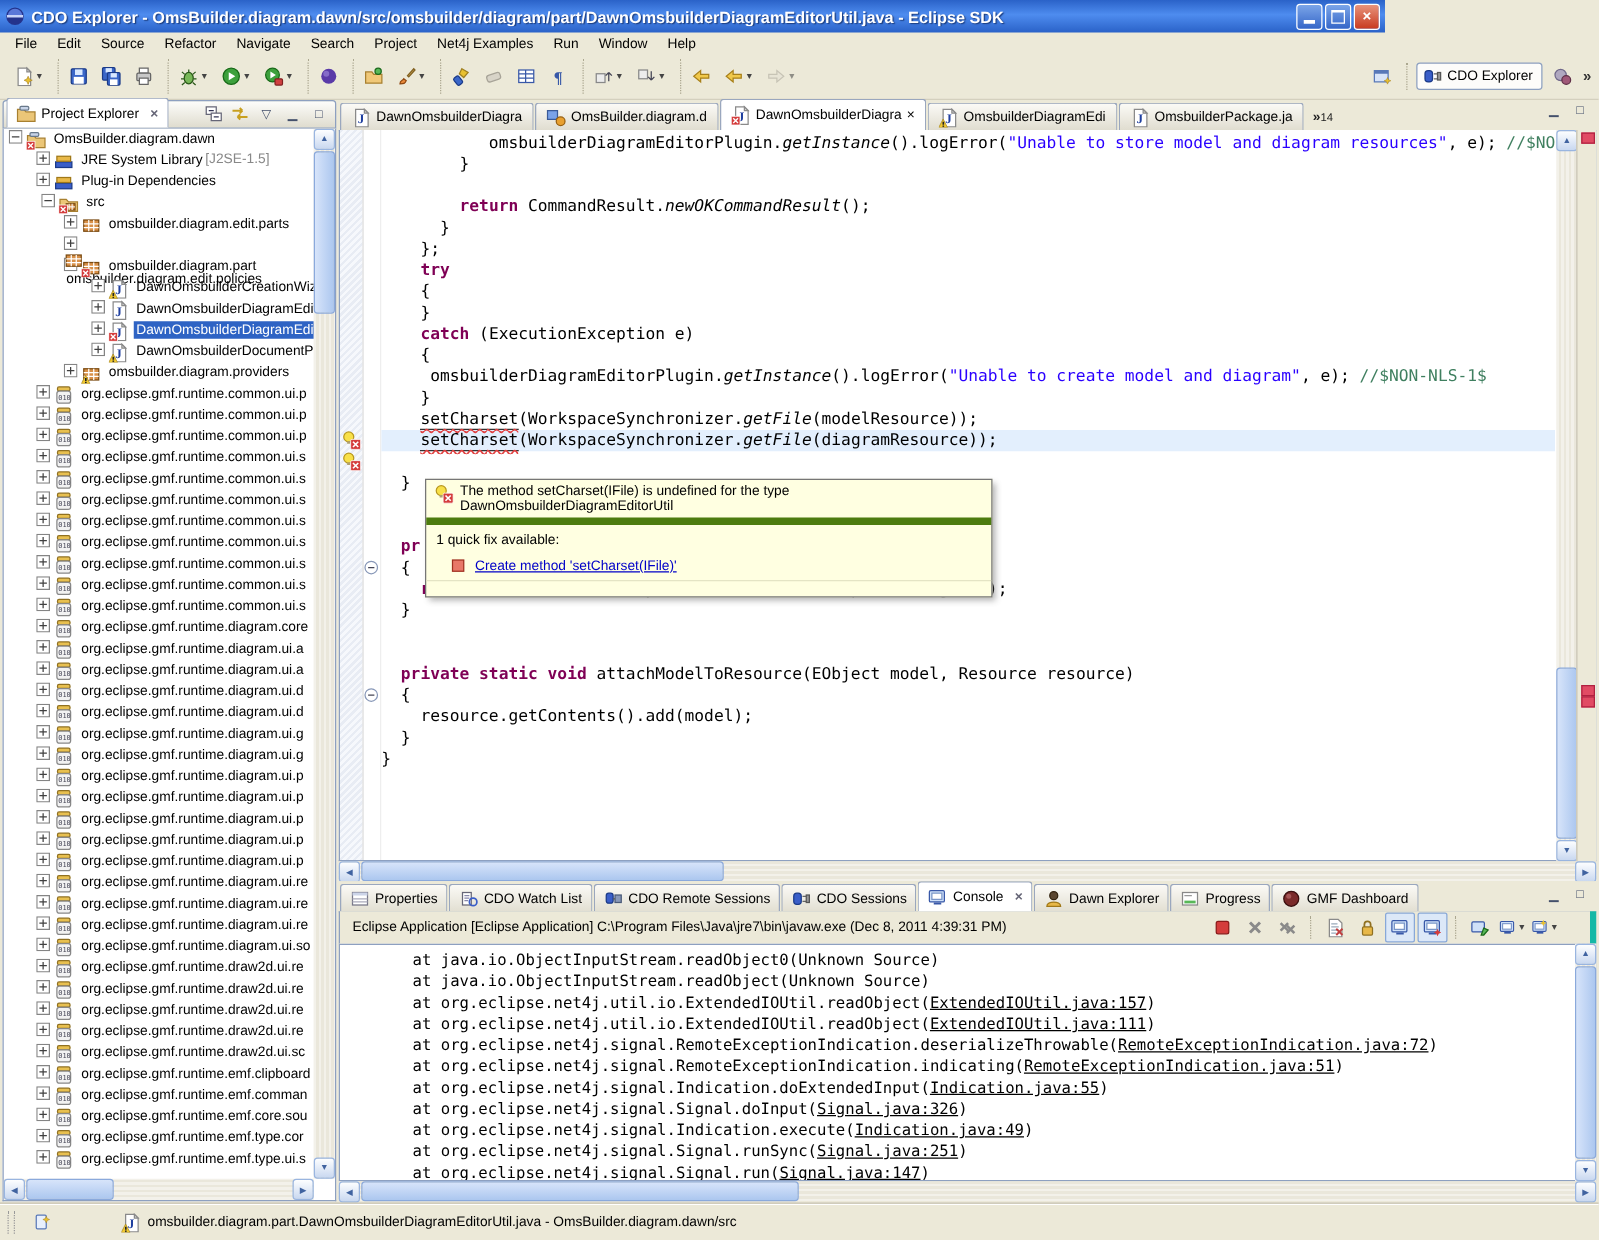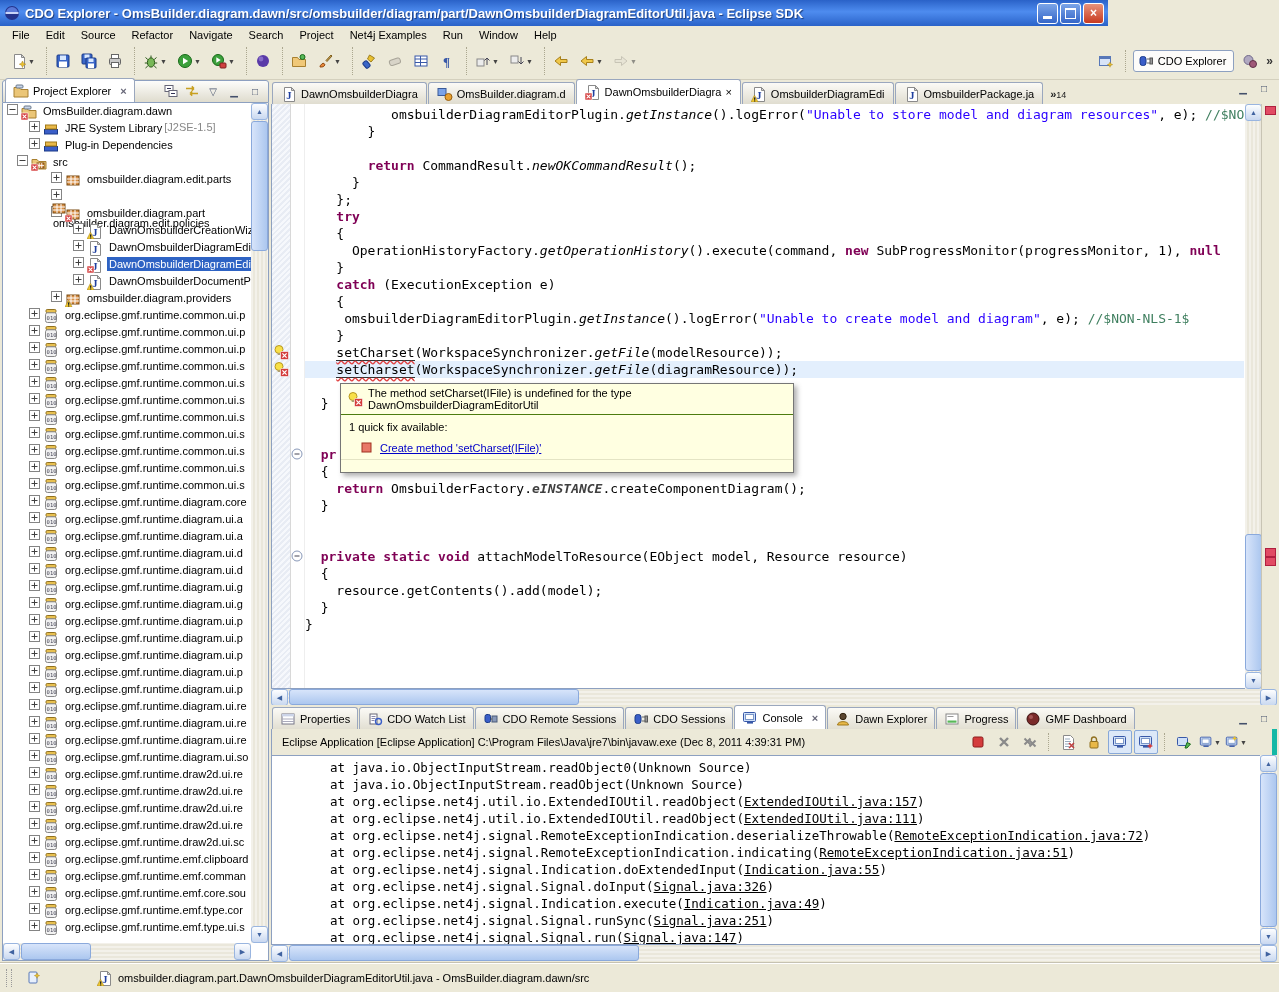--- a/index.html
+++ b/index.html
@@ -92,29 +92,29 @@
   .sb2{color:#404040;font-weight:bold;font-style:italic}
   .se{text-decoration:underline wavy #E04040;text-underline-offset:3px;border-bottom:1px solid #333}
   #ed-vscroll{position:absolute;right:15px;top:24px;width:17px;bottom:16px}
   #ed-ruler{position:absolute;right:0;top:24px;width:15px;bottom:16px;background:#ECE9D8;border-left:1px solid #C8C4B4}
   .rmark{position:absolute;left:3px;width:9px;height:7px;background:#E14B64;border:1px solid #B02040}
   #ed-hscroll{position:absolute;left:0;right:0;bottom:0;height:16px}
 
   
   #quickfix{position:absolute;left:68px;top:279px;width:452px;background:#FFFFE1;border:1px solid #767676;
     box-shadow:3px 3px 5px rgba(80,80,80,.45);z-index:10;font-size:11px}
-  .qf-title{display:flex;align-items:center;gap:5px;padding:3px 6px;border-bottom:1px solid #4d7c0f}
+  .qf-title{display:flex;align-items:flex-start;gap:5px;padding:3px 6px;border-bottom:6px solid #4d7c0f}
   .qf-sub{padding:6px 8px 2px}
   .qf-fix{display:flex;align-items:center;gap:6px;padding:5px 8px 4px 18px}
   .qf-fix a{color:#0000C8;text-decoration:underline}
   .qf-bottom{height:12px;border-top:1px solid #E4E4C4}
 
   
   #bottompanel{left:271px;top:705px;width:1006px;height:256px;background:#ECE9D8}
-  #btabrow{position:absolute;left:0;top:0;right:0;height:24px;display:flex;align-items:flex-end;padding-left:1px;border-bottom:1px solid #8DA0C0;background:#ECE9D8}
+  #btabrow{position:absolute;left:0;top:0;right:0;height:24px;display:flex;padding-left:1px;border-bottom:1px solid #8DA0C0;background:#ECE9D8}
   #console-toolbar{position:absolute;left:0;top:24px;right:0;height:26px;background:#ECE9D8;border-left:1px solid #8DA0C0;border-right:5px solid #14b8a6;box-sizing:border-box;display:flex;align-items:center}
   #console-label{margin-left:10px;font-size:11px;white-space:nowrap;overflow:hidden;flex:1}
   #console-icons{display:flex;align-items:center;gap:2px;padding-right:24px}
   .cons-btn{width:22px;height:22px;display:flex;align-items:center;justify-content:center;border:1px solid transparent;border-radius:2px}
   .cons-btn.pressed{background:#DCE8F8;border:1px solid #88A8D8}
   .cons-sep{width:1px;height:18px;border-left:1px dotted #ABA78F;margin:0 4px}
   #console-body{position:absolute;left:0;top:50px;right:0;bottom:16px;background:#fff;border:1px solid #8DA0C0;border-top:1px solid #8DA0C0;box-sizing:border-box;overflow:hidden}
   #console-lines{position:absolute;left:0;top:3px;right:17px;bottom:0;overflow:hidden;
     font-family:"DejaVu Sans Mono",monospace;font-size:12.5px;line-height:17px}
   .consline{height:17px;white-space:pre;padding-left:58px}
@@ -412,21 +412,21 @@
             </svg>
           </span>
           <span class="ticon">
             <svg width="16" height="16" viewBox="0 0 16 16">
               <rect x="1.5" y="8.5" width="13" height="4.5" fill="#3A5EC8" stroke="#1A3A88"></rect>
               <rect x="2.5" y="4" width="11" height="4" fill="#E8B848" stroke="#A07818"></rect>
             </svg>
           </span>
           <span class="tlabel">Plug-in Dependencies</span>
         </div>
-        <div class="trow" style="padding-left: 14px;">
+        <div class="trow" style="padding-left: 30px;">
           <span class="exp">
             <svg width="11" height="11" viewBox="0 0 11 11">
               <rect x="0.5" y="0.5" width="10" height="10" fill="#fff" stroke="#848484"></rect>
               <path d="M2.5 5.5h6" stroke="#404040"></path>
             </svg>
           </span>
           <span class="ticon">
             <svg width="16" height="16" viewBox="0 0 16 16">
               <path d="M1 4.5h5l1.8 2H15v7.5H1z" fill="#EBC678" stroke="#A88030"></path>
               <rect x="6" y="8" width="7" height="5" fill="#D89048" stroke="#7A4A10"></rect>
@@ -1283,21 +1283,20 @@
       </div>
     <div id="codewrap">
         <div class="cl"><span class="sp">           omsbuilderDiagramEditorPlugin.</span><span class="si">getInstance</span><span class="sp">().logError(</span><span class="ss">"Unable to store model and diagram resources"</span><span class="sp">, e); </span><span class="sc">//$NON-NLS-1$</span></div>
         <div class="cl"><span class="sp">        }</span></div>
         <div class="cl"><span class="sp"></span></div>
         <div class="cl"><span class="sp">        </span><span class="sk">return</span><span class="sp"> CommandResult.</span><span class="si">newOKCommandResult</span><span class="sp">();</span></div>
         <div class="cl"><span class="sp">      }</span></div>
         <div class="cl"><span class="sp">    };</span></div>
         <div class="cl"><span class="sp">    </span><span class="sk">try</span></div>
         <div class="cl"><span class="sp">    {</span></div>
-        <div class="cl"><span class="sp">      OperationHistoryFactory.</span><span class="si">getOperationHistory</span><span class="sp">().execute(command, </span><span class="sk">new</span><span class="sp"> SubProgressMonitor(progressMonitor, 1), </span><span class="sk">null</span></div>
         <div class="cl"><span class="sp">    }</span></div>
         <div class="cl"><span class="sp">    </span><span class="sk">catch</span><span class="sp"> (ExecutionException e)</span></div>
         <div class="cl"><span class="sp">    {</span></div>
         <div class="cl"><span class="sp">     omsbuilderDiagramEditorPlugin.</span><span class="si">getInstance</span><span class="sp">().logError(</span><span class="ss">"Unable to create model and diagram"</span><span class="sp">, e); </span><span class="sc">//$NON-NLS-1$</span></div>
         <div class="cl"><span class="sp">    }</span></div>
         <div class="cl"><span class="sp">    </span><span class="se">setCharset</span><span class="sp">(WorkspaceSynchronizer.</span><span class="si">getFile</span><span class="sp">(modelResource));</span></div>
         <div class="cl hl"><span class="sp">    </span><span class="se">setCharset</span><span class="sp">(WorkspaceSynchronizer.</span><span class="si">getFile</span><span class="sp">(diagramResource));</span></div>
         <div class="cl"><span class="sp"></span></div>
         <div class="cl"><span class="sp">  }</span></div>
         <div class="cl"><span class="sp"></span></div>

